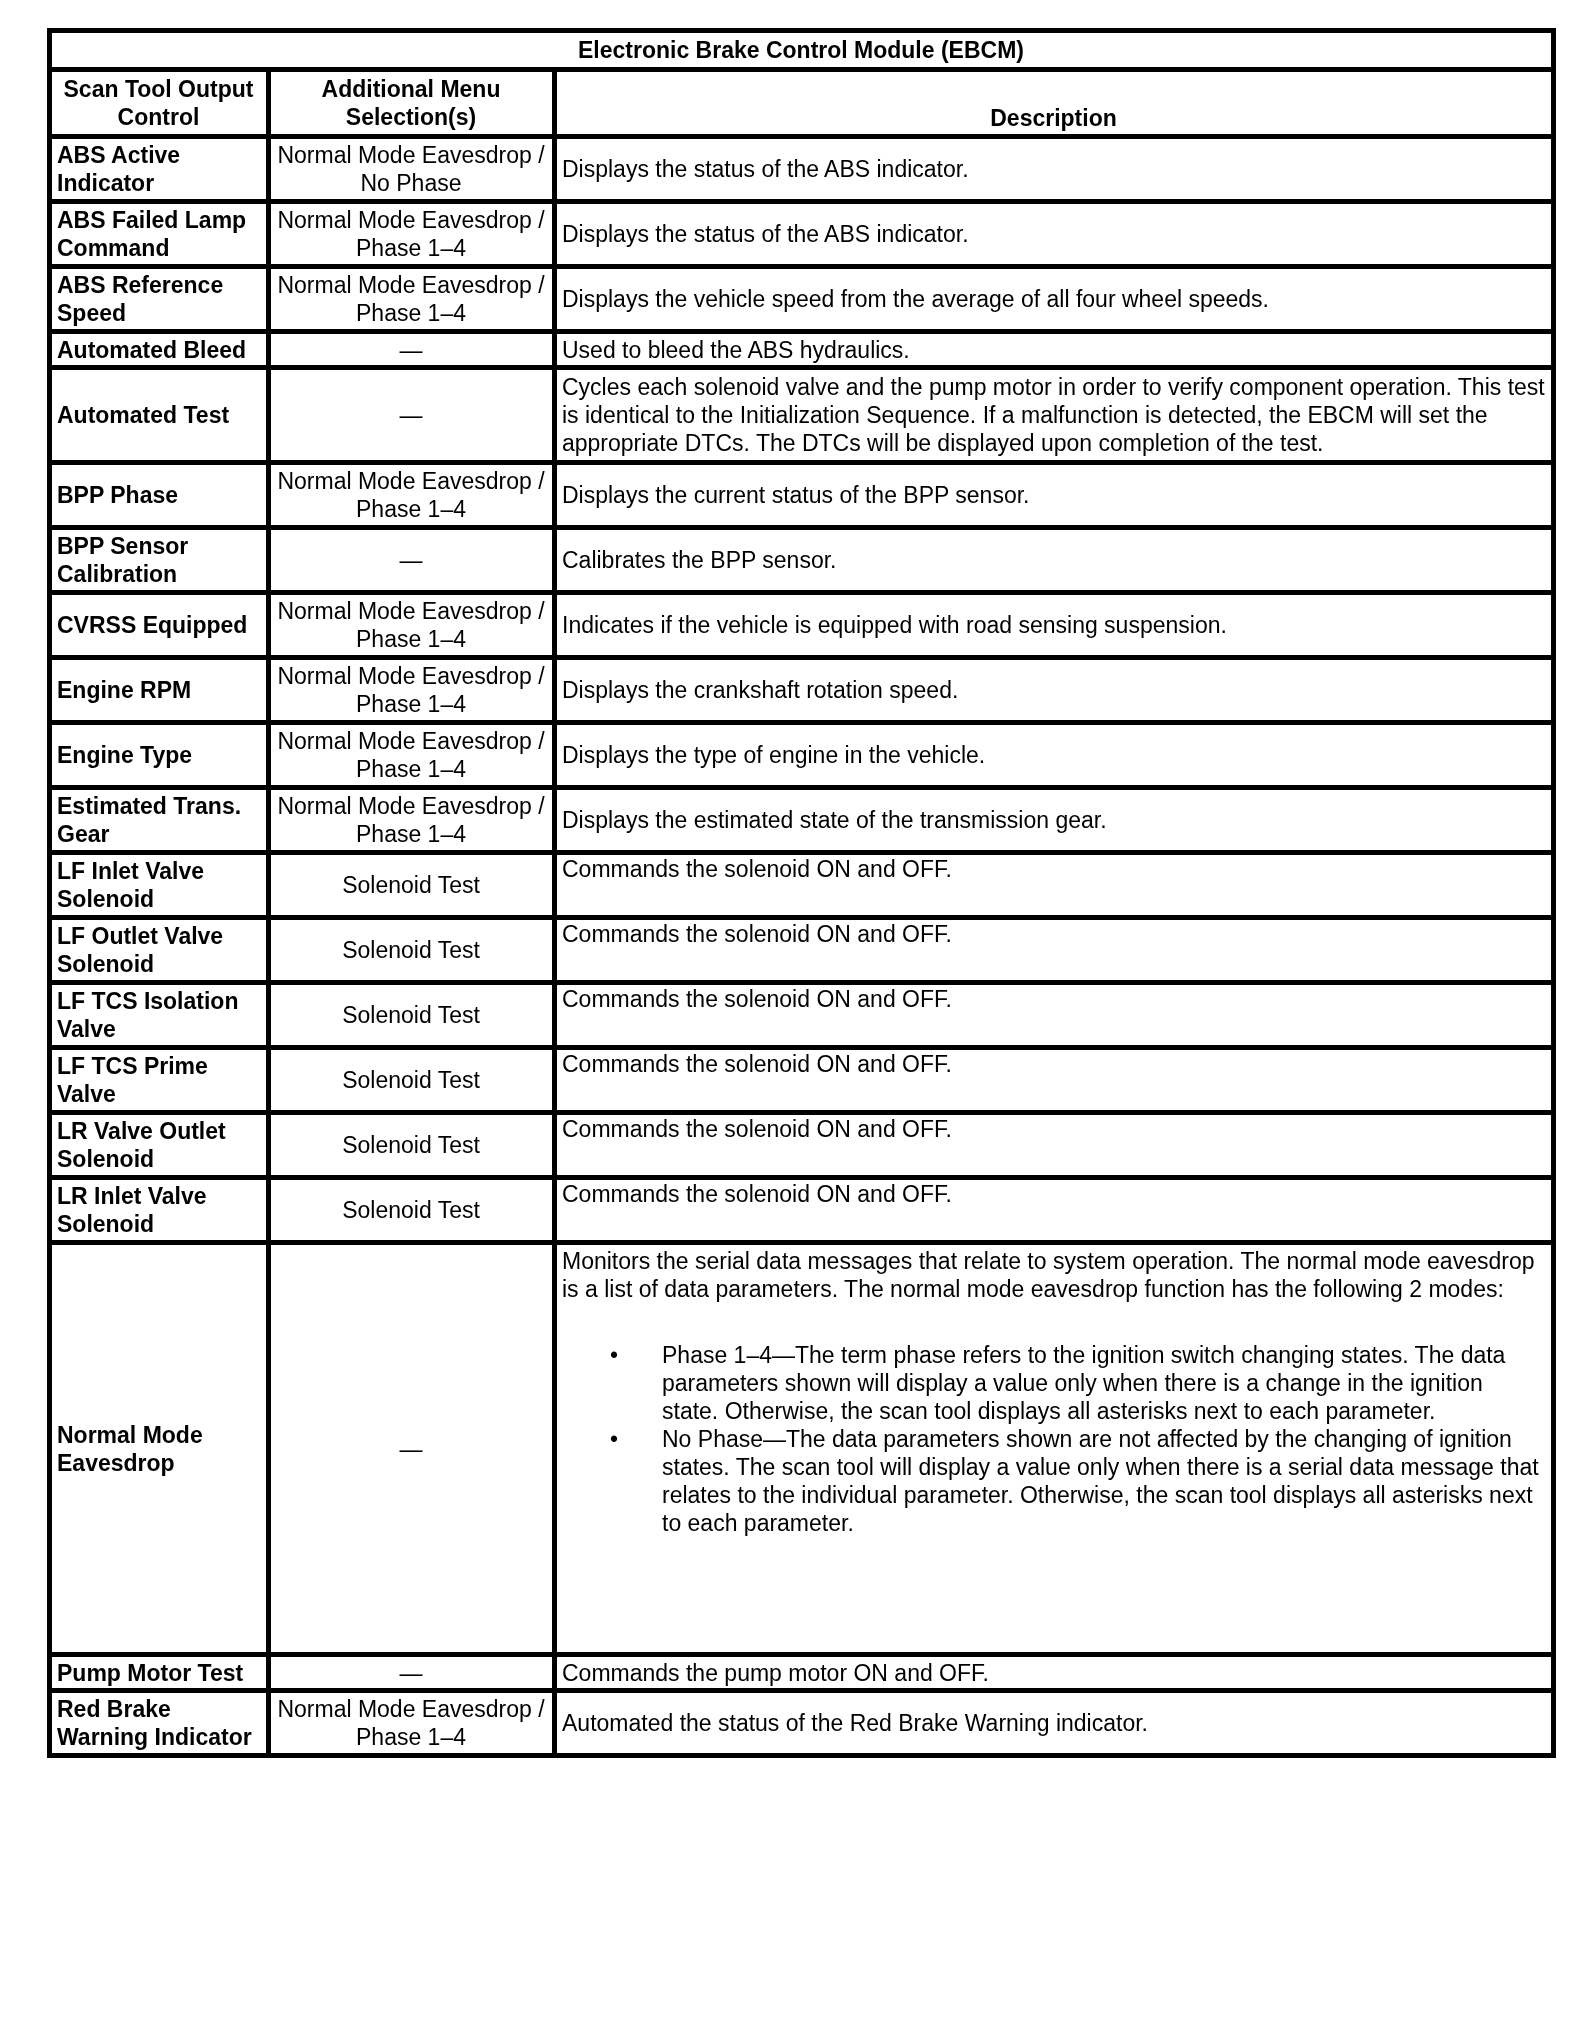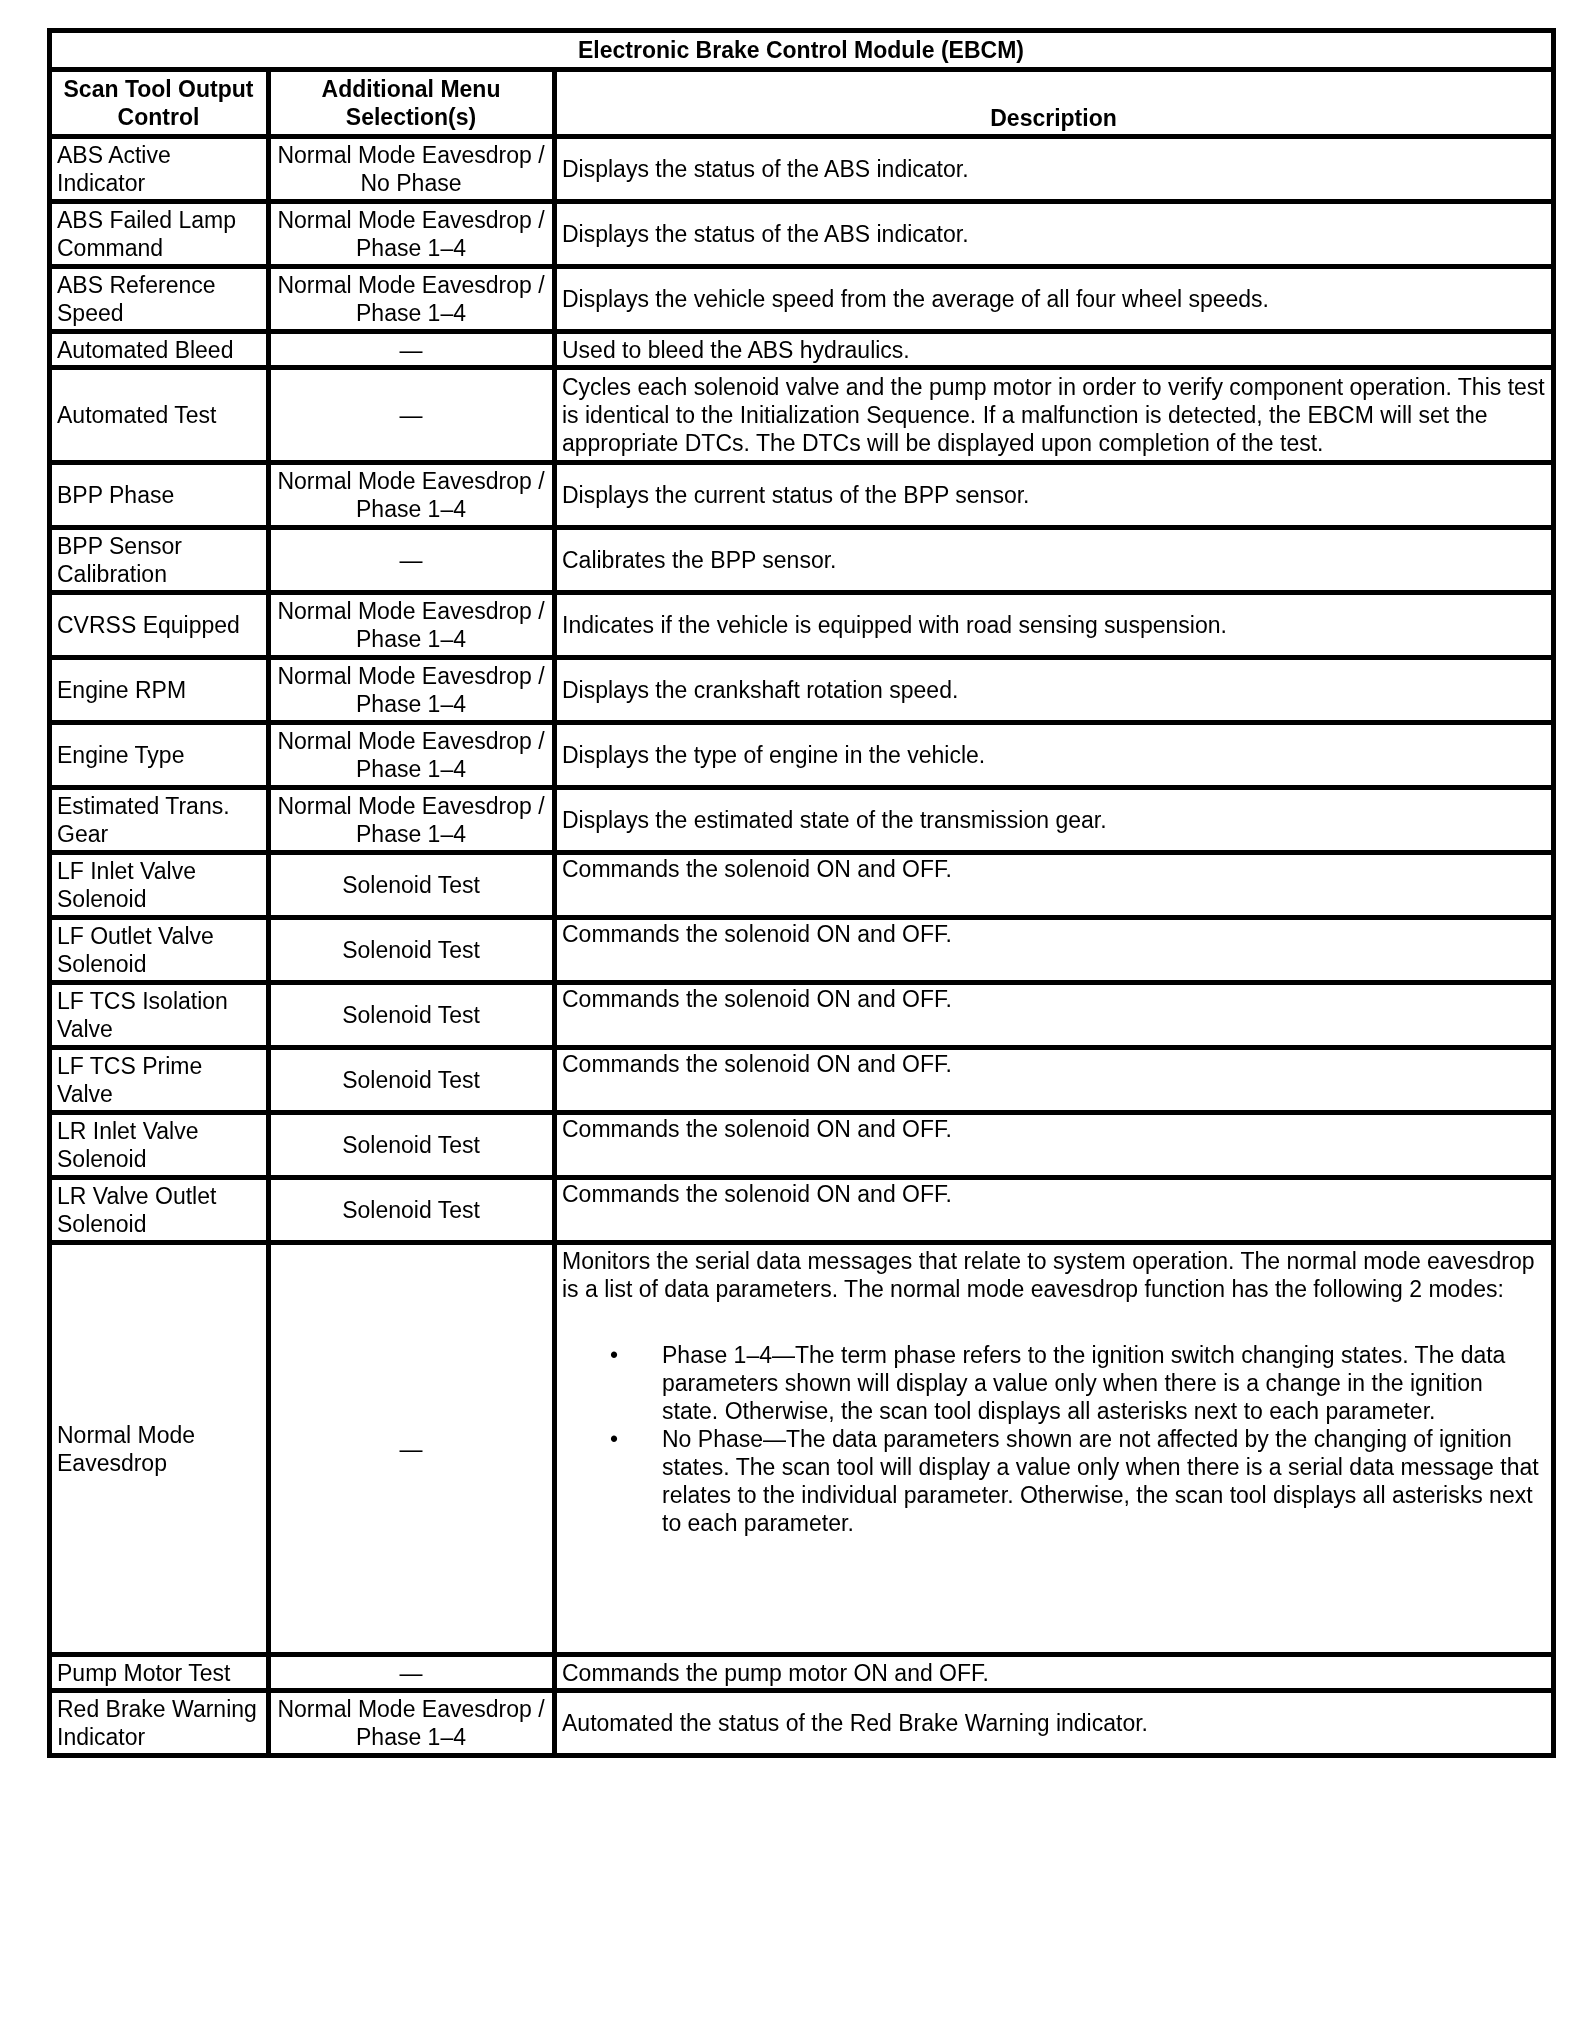--- a/index.html
+++ b/index.html
@@ -13,21 +13,21 @@
   table.ebcm col.c1 { width: 219px; }
   table.ebcm col.c2 { width: 286px; }
   table.ebcm col.c3 { width: auto; }
   table.ebcm td, table.ebcm th {
     border: 5px solid #000; padding: 0 6px 0 5px; vertical-align: middle;
     overflow: hidden;
   }
   th.title { font-weight: bold; text-align: center; height: 34px; border-width: 3px 5px 3px 5px; padding: 0; }
   tr.hdr th { font-weight: bold; text-align: center; height: 60px; border-top-width: 3px; }
   tr.hdr th.desc { vertical-align: bottom; padding-bottom: 2px; }
-  td.name { text-align: left; }
+  td.name { text-align: left; font-weight: bold; }
   td.menu { text-align: center; }
   td.desc { text-align: left; }
   tr.r2 td { height: 60px; }
   tr.r1 td { height: 31px; margin-left: 36px; }
   tr.r3 td { height: 90px; }
   tr.rbig td { height: 405px; }
   tr.top td.desc { vertical-align: top; }
   tr.rbig td.desc { vertical-align: top; padding-top: 2px; }
   .desc-intro { margin: 0 0 38px 0; }
   ul.modes { margin: 0; padding: 0 0 0 0; list-style: none; }
@@ -123,26 +123,26 @@
       <td class="name">LF TCS Isolation Valve</td>
       <td class="menu">Solenoid Test</td>
       <td class="desc">Commands the solenoid ON and OFF.</td>
     </tr>
     <tr class="r2 top">
       <td class="name">LF TCS Prime Valve</td>
       <td class="menu">Solenoid Test</td>
       <td class="desc">Commands the solenoid ON and OFF.</td>
     </tr>
     <tr class="r2 top">
-      <td class="name">LR Inlet Valve Solenoid</td>
+      <td class="name">LR Valve Outlet Solenoid</td>
       <td class="menu">Solenoid Test</td>
       <td class="desc">Commands the solenoid ON and OFF.</td>
     </tr>
     <tr class="r2 top">
-      <td class="name">LR Valve Outlet Solenoid</td>
+      <td class="name">LR Inlet Valve Solenoid</td>
       <td class="menu">Solenoid Test</td>
       <td class="desc">Commands the solenoid ON and OFF.</td>
     </tr>
     <tr class="rbig">
       <td class="name">Normal Mode Eavesdrop</td>
       <td class="menu">—</td>
       <td class="desc">
         <p class="desc-intro">Monitors the serial data messages that relate to system operation. The normal mode eavesdrop is a list of data parameters. The normal mode eavesdrop function has the following 2 modes:</p>
         <ul class="modes">
           <li>

